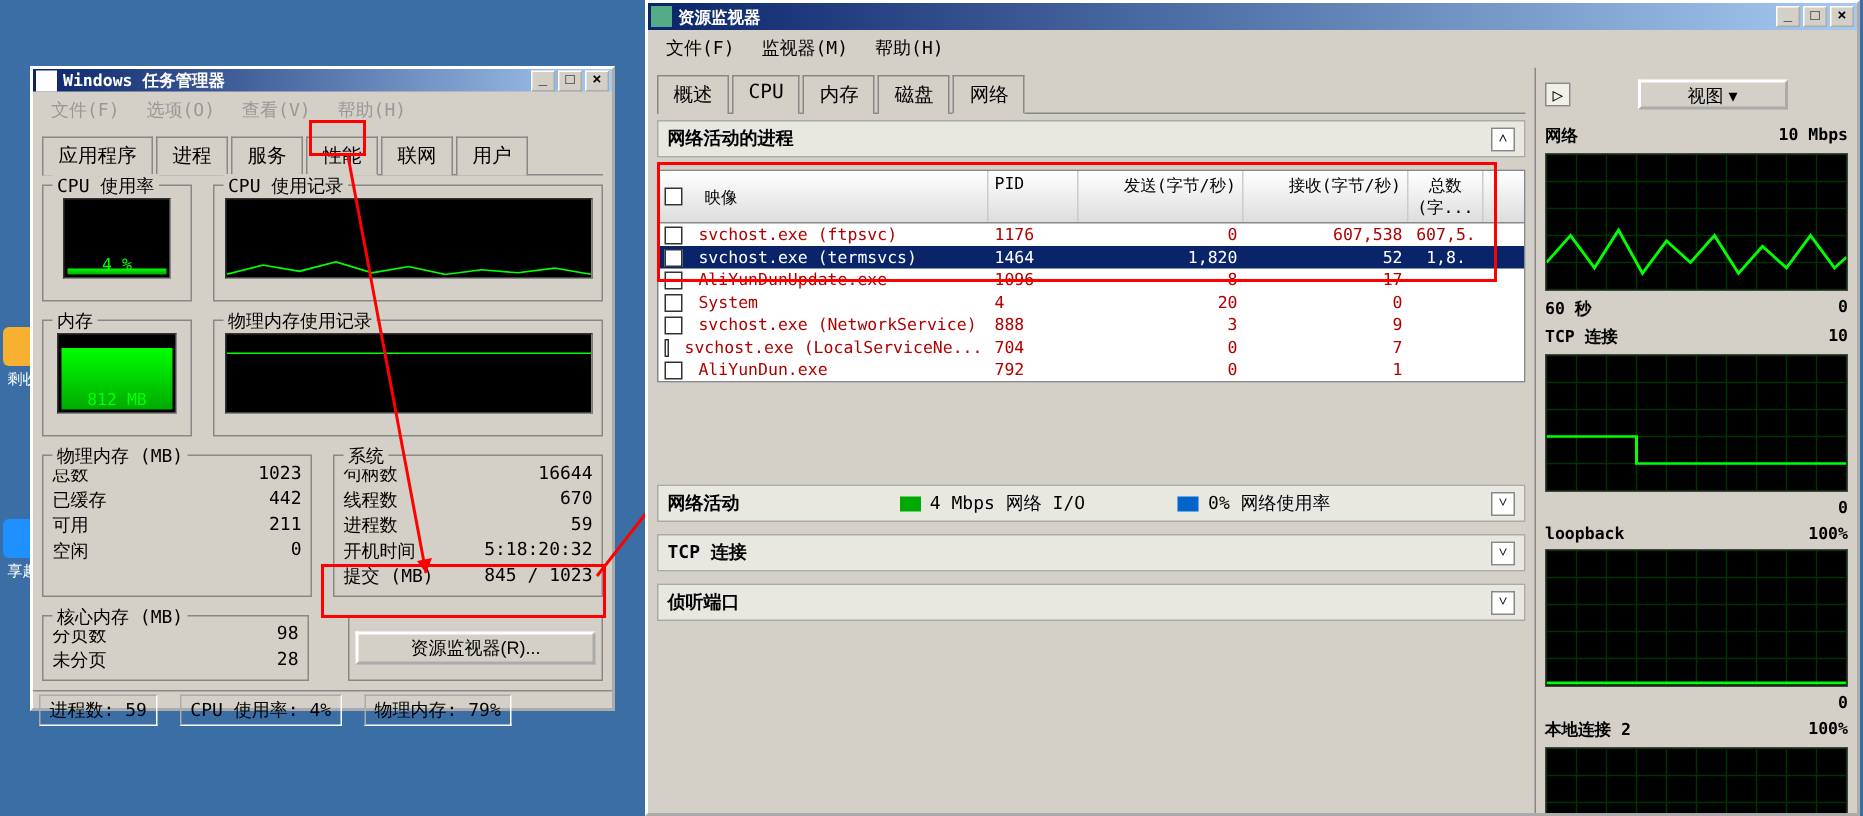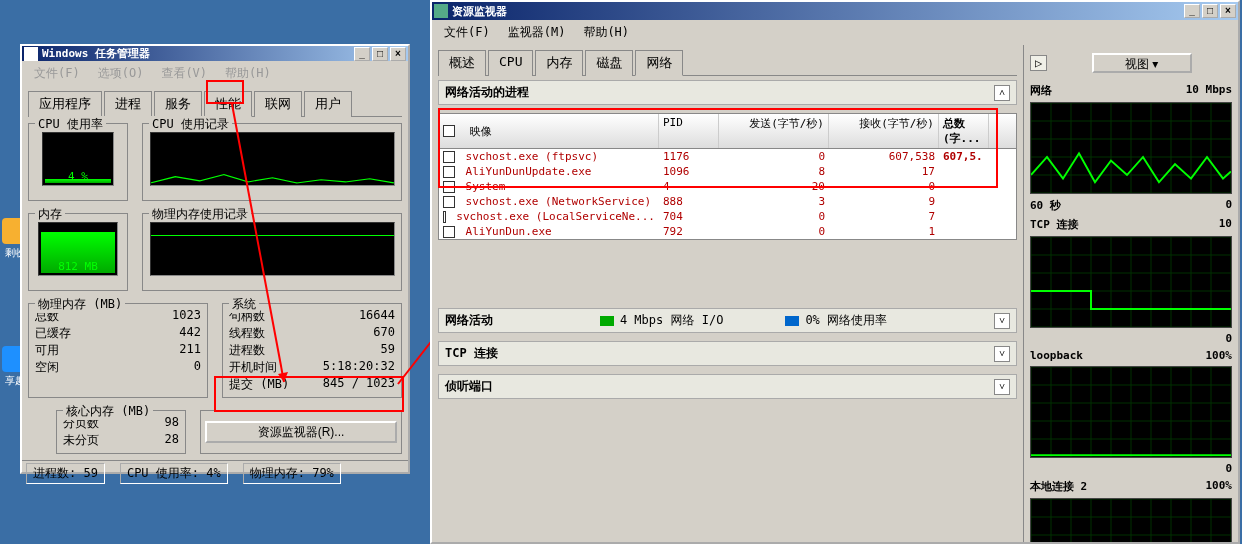--- a/index.html
+++ b/index.html
@@ -49,21 +49,21 @@
   .groupbox > .gtitle {
     position:absolute; top:-8px; left:6px;
     background:#d4d0c8; padding:0 3px; font-size:12px;
   }
   .graph {
     background:#000; border:1px inset #888;
     position:relative; overflow:hidden;
   }
   .kvrow { display:flex; justify-content:space-between; font-size:12px; padding:0 2px; }
   .bigbtn {
-    width:192px; height:22px;
+    width:160px; height:22px;
     border:2px outset #fff; background:#d4d0c8;
     text-align:center; line-height:18px; font-size:12px;
     display:block; margin:2px auto;
   }
   .statusbar {
     display:flex; border-top:1px solid #888;
     font-size:12px; padding:2px 4px; gap:15px;
   }
   .statusbar > div { border:1px inset #fff; padding:1px 6px; }
   
@@ -85,21 +85,21 @@
   }
   .proc-table .hdr > div { padding:2px 4px; border-right:1px solid #ccc; }
   .proc-table .row { display:flex; color:#b00000; font-family:monospace; font-size:11px; }
   .proc-table .row.sel { background:#0a246a; color:#fff; }
   .proc-table .row > div { padding:1px 4px; overflow:hidden; white-space:nowrap; }
   .cb { width:12px;height:12px;border:1px solid #333;background:#fff;display:inline-block;vertical-align:middle; }
   .col-img { width:220px; display:flex; align-items:center; gap:4px;}
   .col-pid { width:60px; text-align:left; }
   .col-send { width:110px; text-align:right;}
   .col-recv { width:110px; text-align:right;}
-  .col-tot { width:50px; text-align:left;font-weight:bold;}
+  .col-tot { width:50px; text-align:center;}
   .mini-graph-title { display:flex; justify-content:space-between; font-size:11px; font-weight:bold; padding:2px 2px; }
   .mini-graph {
     background:#000; border:1px solid #444; height:92px; margin:2px; position:relative;
   }
   .red-box {
     position:absolute; border:2px solid #ff0000; pointer-events:none;
   }
   
   .deskicon {
     position:absolute; width:30px;height:44px;
@@ -222,21 +222,21 @@
             <span>5:18:20:32</span>
           </div>
           <div class="kvrow">
             <span>提交 (MB)</span>
             <span>845 / 1023</span>
           </div>
         </div>
     </div>
   </div>
 
-  <div style="display:flex;gap:2px;padding-left:28px;">
+  <div style="display:flex;gap:14px;">
     <div class="groupbox" style="width:180px;">
       <span class="gtitle">核心内存 (MB)</span>
       <div id="kernelrows">
           <div class="kvrow">
             <span>分页数</span>
             <span>98</span>
           </div>
           <div class="kvrow">
             <span>未分页</span>
             <span>28</span>
@@ -304,20 +304,27 @@
           <div class="col-recv">接收(字节/秒)</div>
           <div class="col-tot">总数(字...</div>
         </div>
         <div id="procrows">
             <div class="row">
               <div class="col-img"><span class="cb"></span>&nbsp;svchost.exe (ftpsvc)</div>
               <div class="col-pid">1176</div>
               <div class="col-send">0</div>
               <div class="col-recv">607,538</div>
               <div class="col-tot">607,5.</div>
+            </div>
+            <div class="row sel">
+              <div class="col-img"><span class="cb"></span>&nbsp;svchost.exe (termsvcs)</div>
+              <div class="col-pid">1464</div>
+              <div class="col-send">1,820</div>
+              <div class="col-recv">52</div>
+              <div class="col-tot">1,8.</div>
             </div>
             <div class="row">
               <div class="col-img"><span class="cb"></span>&nbsp;AliYunDunUpdate.exe</div>
               <div class="col-pid">1096</div>
               <div class="col-send">8</div>
               <div class="col-recv">17</div>
               <div class="col-tot"></div>
             </div>
             <div class="row">
               <div class="col-img"><span class="cb"></span>&nbsp;System</div>

